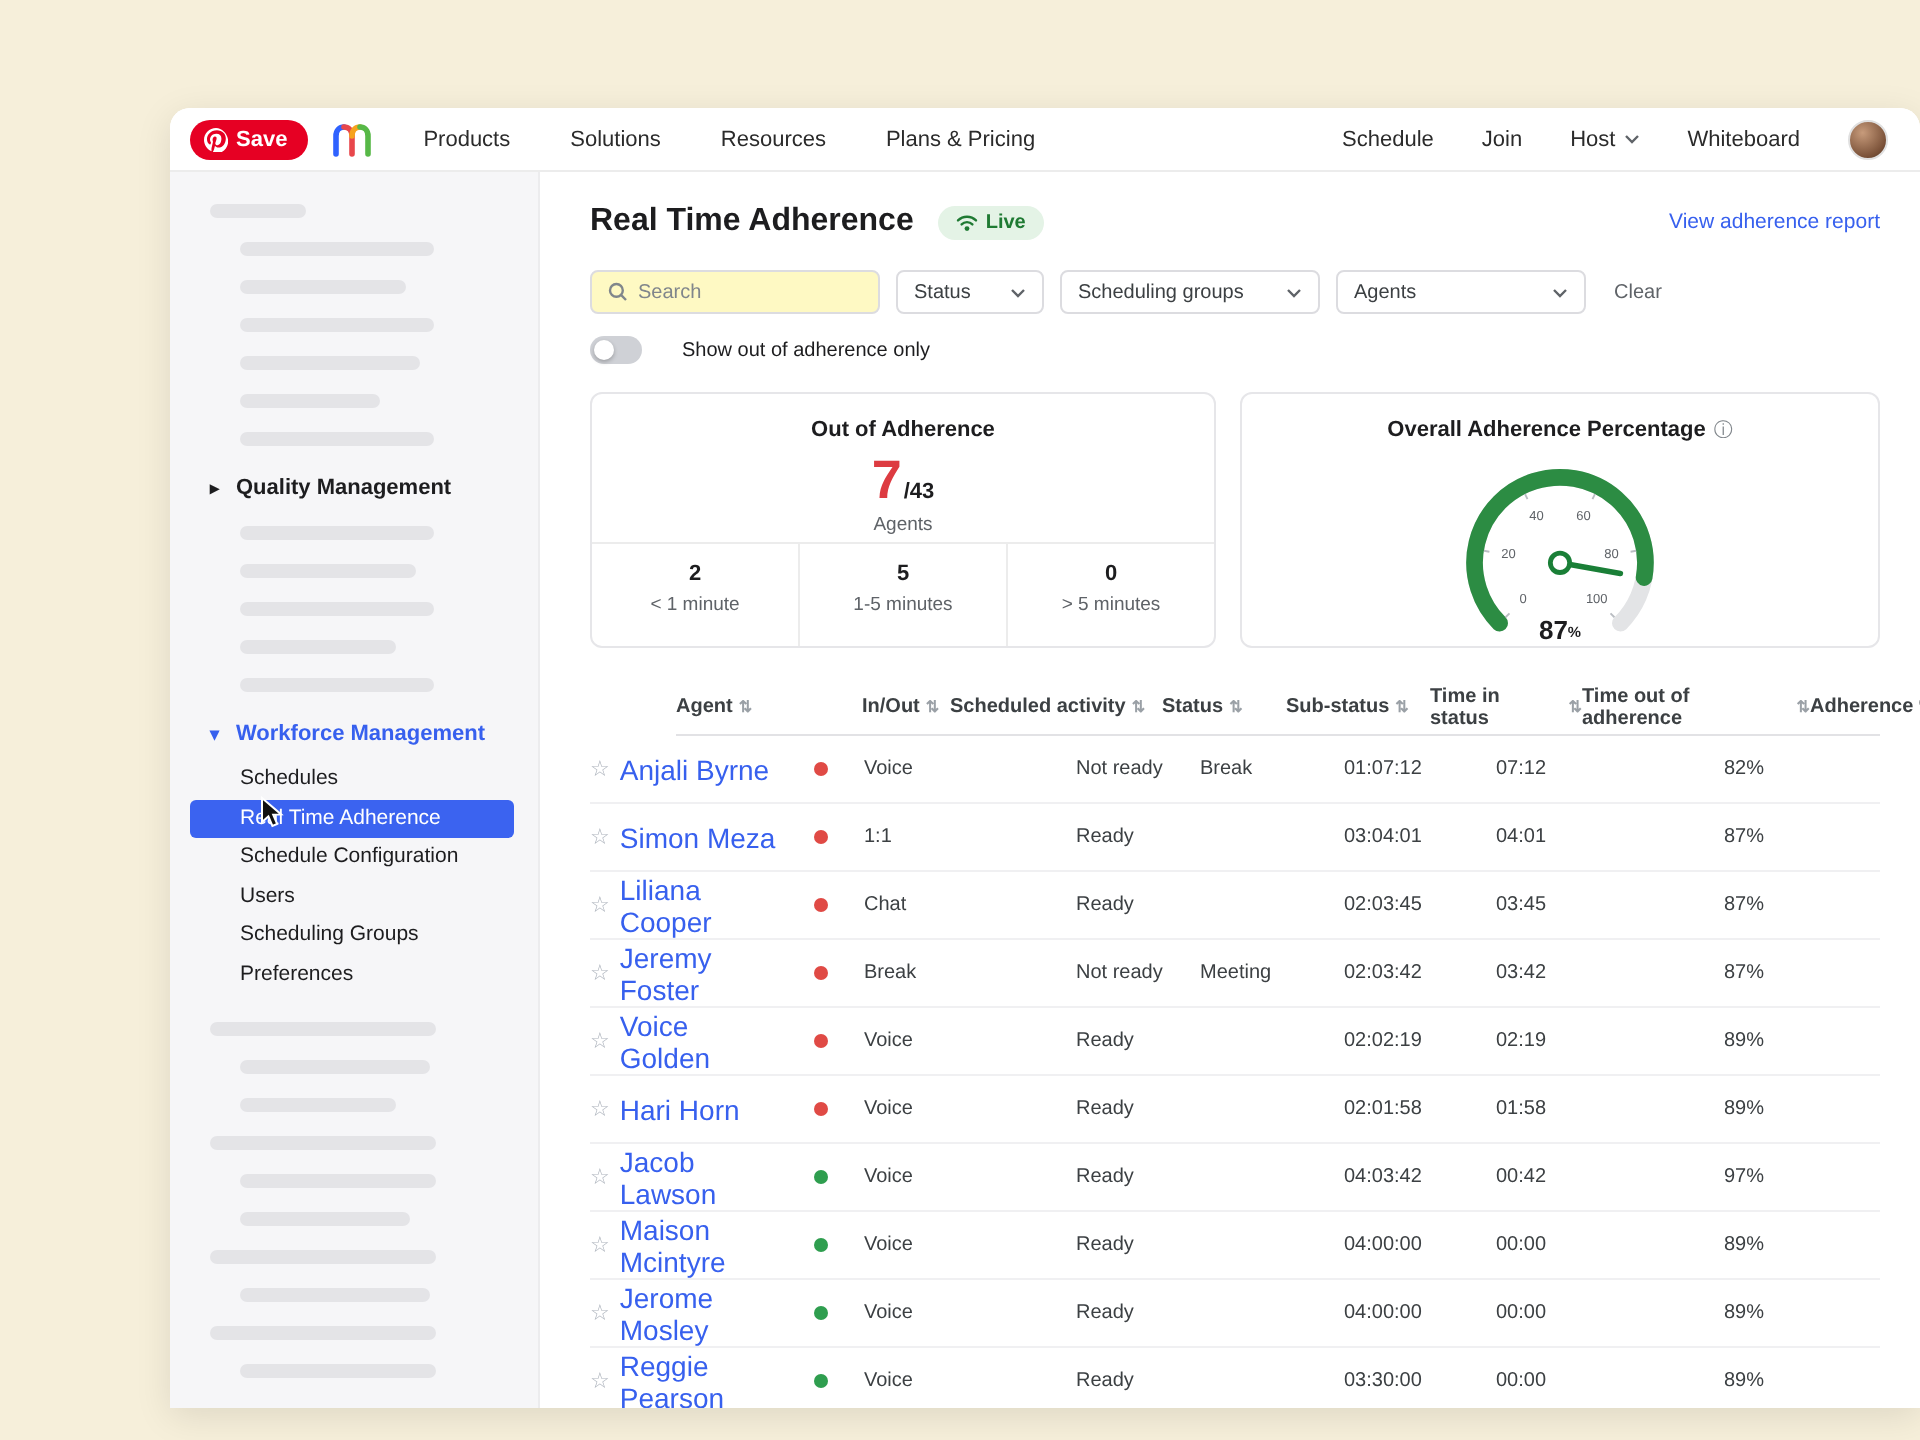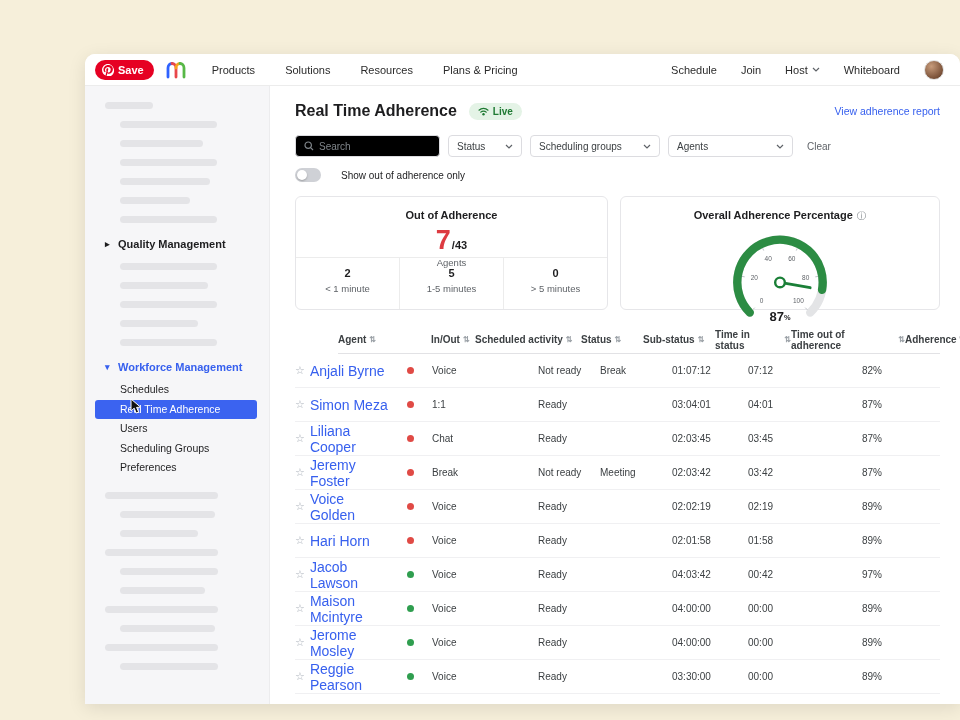--- a/index.html
+++ b/index.html
@@ -68,21 +68,21 @@
   .page-title { font-size:16px; font-weight:bold; color:#1d1d1f; }
   .live-badge {
     margin-left:12px; display:flex; align-items:center; gap:4px;
     background:#e4f3e6; color:#1f7a33; font-size:10px; font-weight:bold;
     border-radius:10px; padding:3px 9px;
   }
   .report-link { margin-left:auto; font-size:10.5px; color:#3760ee; font-weight:500; cursor:pointer; }
   
   .filters { display:flex; align-items:center; gap:8px; margin-top:15px; }
   .search-box {
-    width:145px; height:22px; border:1px solid #dcdce0; border-radius:4px; background:#000000;
+    width:145px; height:22px; border:1px solid #dcdce0; border-radius:4px; background:#fef9c3;
     display:flex; align-items:center; gap:5px; padding:0 8px; cursor:text;
   }
   .placeholder { font-size:10px; color:#80868b; }
   .dropdown {
     height:22px; border:1px solid #dcdce0; border-radius:4px; background:#fff;
     display:flex; align-items:center; justify-content:space-between; padding:0 8px; cursor:pointer;
   }
   .dropdown span { font-size:10px; color:#3c4043; }
   .dd1 { width:74px; } .dd2 { width:130px; } .dd3 { width:125px; }
   .clear-link { font-size:10px; color:#5f6368; margin-left:6px; cursor:pointer; }
@@ -92,21 +92,21 @@
     width:26px; height:14px; border-radius:7px; background:#cfd1d6; position:relative; cursor:pointer;
   }
   .toggle .knob {
     position:absolute; left:2px; top:2px; width:10px; height:10px; border-radius:50%; background:#fff;
     box-shadow:0 1px 2px rgba(0,0,0,.25);
   }
   .toggle-label { font-size:10px; color:#1d1d1f; }
   
   .cards { display:flex; gap:12px; margin-top:14px; }
   .card {
-    border:1px solid #e6e6e9; border-radius:6px; background:#fff; height:114px; position:relative;
+    border:1px solid #e6e6e9; border-radius:6px; background:#fff; height:128px; position:relative;
   }
   .card1 { width:313px; }
   .card2 { width:320px; }
   .card-title { text-align:center; font-size:11px; font-weight:bold; color:#1d1d1f; padding-top:12px; }
   .card-title .info { font-weight:normal; color:#80868b; font-size:9.5px; margin-left:4px; cursor:pointer; }
   .count-row { display:flex; align-items:baseline; justify-content:center; margin-top:6px; }
   .big-count { font-size:27px; font-weight:bold; color:#dd3b41; line-height:1; }
   .count-total { font-size:11px; font-weight:bold; color:#1d1d1f; margin-left:1px; }
   .agents-label { text-align:center; font-size:9.5px; color:#5f6368; margin-top:3px; }
   .stats {
@@ -204,20 +204,21 @@
         <div class="skel" style="margin-left: 15px; width: 78px;"></div>
         <div class="skel" style="margin-left: 15px; width: 97px;"></div>
       </div>
     <div class="side-section blue">
       <span class="chev">▾</span>
       <span>Workforce Management</span>
     </div>
     <div class="menu">
       <div class="menu-item">Schedules</div>
       <div class="menu-item selected">Real Time Adherence</div>
+      <div class="menu-item">Schedule Configuration</div>
       <div class="menu-item">Users</div>
       <div class="menu-item">Scheduling Groups</div>
       <div class="menu-item">Preferences</div>
     </div>
     <div class="skel-group" id="skelC">
         <div class="skel" style="margin-left: 0px; width: 113px;"></div>
         <div class="skel" style="margin-left: 15px; width: 95px;"></div>
         <div class="skel" style="margin-left: 15px; width: 78px;"></div>
         <div class="skel" style="margin-left: 0px; width: 113px;"></div>
         <div class="skel" style="margin-left: 15px; width: 98px;"></div>

